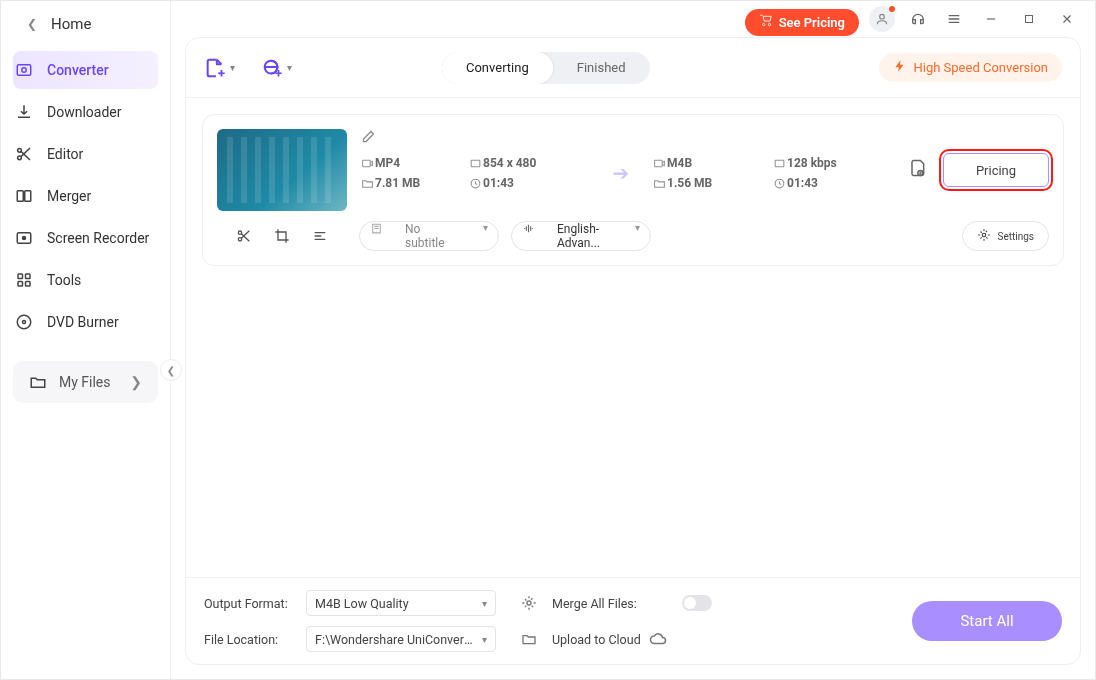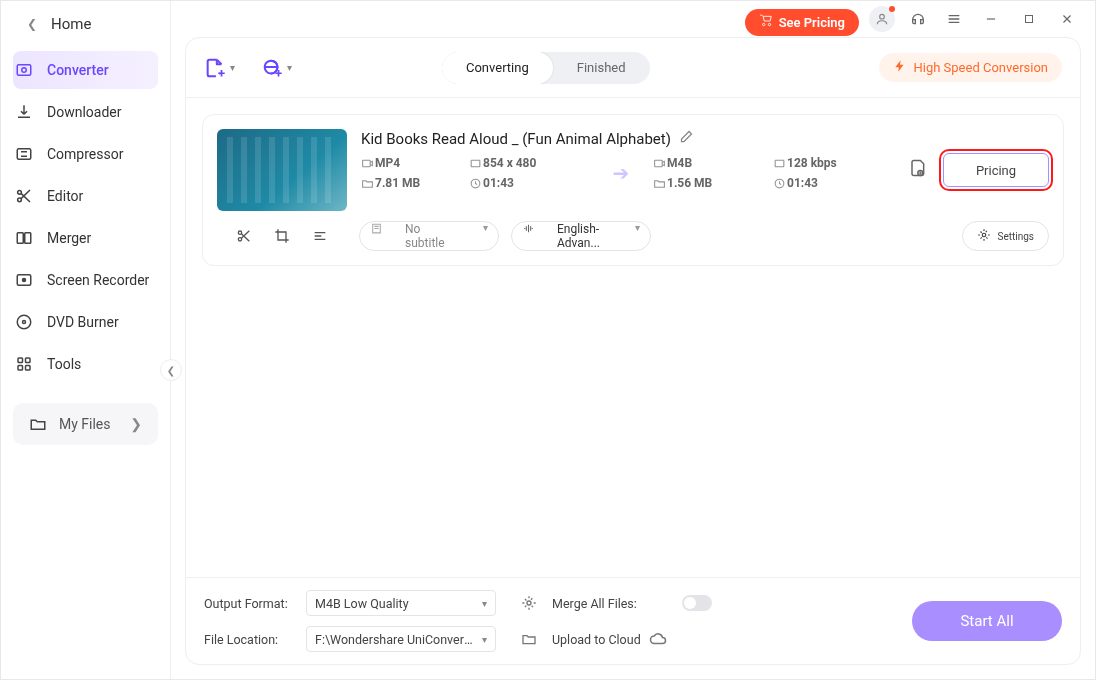--- a/index.html
+++ b/index.html
@@ -102,29 +102,20 @@
         <span class="nav-icon">
           <svg viewBox="0 0 24 24" fill="none" stroke="currentColor" stroke-width="2">
               <path d="M12 3v12m0 0l-4-4m4 4l4-4M4 19h16"></path>
             </svg>
         </span>
         <span>Downloader</span>
       </div>
       <div class="nav-item">
         <span class="nav-icon">
           <svg viewBox="0 0 24 24" fill="none" stroke="currentColor" stroke-width="2">
-              <rect x="3" y="5" width="18" height="14" rx="2"></rect>
-              <path d="M8 9h8M8 15h8"></path>
-            </svg>
-        </span>
-        <span>Compressor</span>
-      </div>
-      <div class="nav-item">
-        <span class="nav-icon">
-          <svg viewBox="0 0 24 24" fill="none" stroke="currentColor" stroke-width="2">
               <circle cx="6" cy="7" r="2.5"></circle>
               <circle cx="6" cy="17" r="2.5"></circle>
               <path d="M8 8.5L20 20M8 15.5L20 4"></path>
             </svg>
         </span>
         <span>Editor</span>
       </div>
       <div class="nav-item">
         <span class="nav-icon">
           <svg viewBox="0 0 24 24" fill="none" stroke="currentColor" stroke-width="2">
@@ -135,40 +126,40 @@
         <span>Merger</span>
       </div>
       <div class="nav-item">
         <span class="nav-icon">
           <svg viewBox="0 0 24 24" fill="none" stroke="currentColor" stroke-width="2">
               <rect x="3" y="5" width="18" height="14" rx="2"></rect>
               <circle cx="12" cy="12" r="2" fill="currentColor"></circle>
             </svg>
         </span>
         <span>Screen Recorder</span>
-      </div>
-      <div class="nav-item">
-        <span class="nav-icon">
-          <svg viewBox="0 0 24 24" fill="none" stroke="currentColor" stroke-width="2">
-              <circle cx="12" cy="12" r="9"></circle>
-              <circle cx="12" cy="12" r="2"></circle>
-            </svg>
-        </span>
-        <span>DVD Burner</span>
       </div>
       <div class="nav-item">
         <span class="nav-icon">
           <svg viewBox="0 0 24 24" fill="none" stroke="currentColor" stroke-width="2">
               <rect x="4" y="4" width="6" height="6" rx="1"></rect>
               <rect x="14" y="4" width="6" height="6" rx="1"></rect>
               <rect x="4" y="14" width="6" height="6" rx="1"></rect>
               <rect x="14" y="14" width="6" height="6" rx="1"></rect>
             </svg>
         </span>
         <span>Tools</span>
+      </div>
+      <div class="nav-item">
+        <span class="nav-icon">
+          <svg viewBox="0 0 24 24" fill="none" stroke="currentColor" stroke-width="2">
+              <circle cx="12" cy="12" r="9"></circle>
+              <circle cx="12" cy="12" r="2"></circle>
+            </svg>
+        </span>
+        <span>DVD Burner</span>
       </div>
     </nav>
     <div class="my-files">
       <span class="nav-icon">
         <svg viewBox="0 0 24 24" fill="none" stroke="currentColor" stroke-width="2">
             <path d="M3 7h6l2 2h10v10H3z"></path>
           </svg>
       </span>
       <span>My Files</span>
       <span class="chev-r">❯</span>
@@ -255,21 +246,20 @@
             <span>High Speed Conversion</span>
           </div>
         </div>
 
         <div class="tasks">
           <div class="task">
             <div class="task-top">
               <div class="thumb"></div>
               <div class="task-main">
                 <div class="title-row">
-                  <span class="file-title">Kid Books Read Aloud _ (Fun Animal Alphabet)</span>
                   <span class="edit-ic">
                     <svg viewBox="0 0 24 24" width="15" height="15" fill="none" stroke="currentColor" stroke-width="2">
                         <path d="M4 20h4L20 8l-4-4L4 16v4z"></path>
                       </svg>
                   </span>
                 </div>
                 <div class="meta-grid">
                   <div class="meta-cell">
                       <svg viewBox="0 0 24 24" fill="none" stroke="currentColor" stroke-width="2">
                         <rect x="3" y="6" width="14" height="12" rx="1"></rect>

